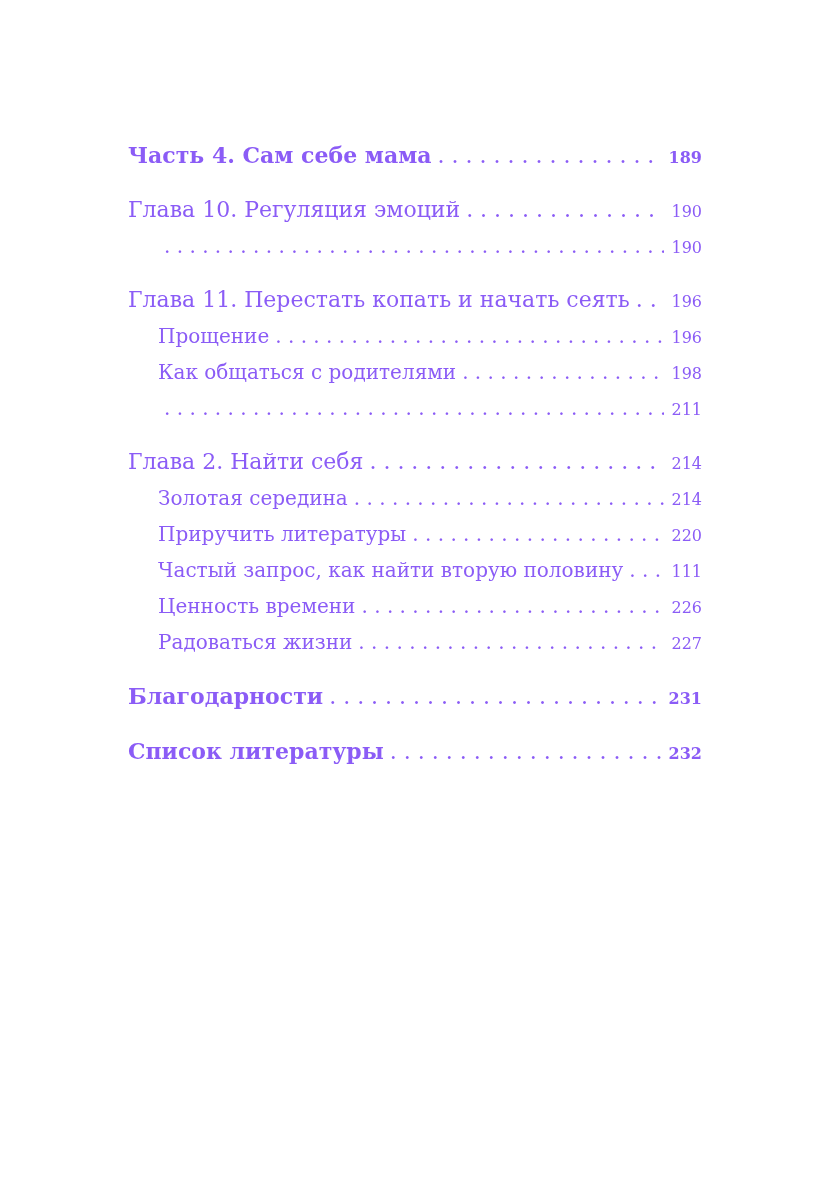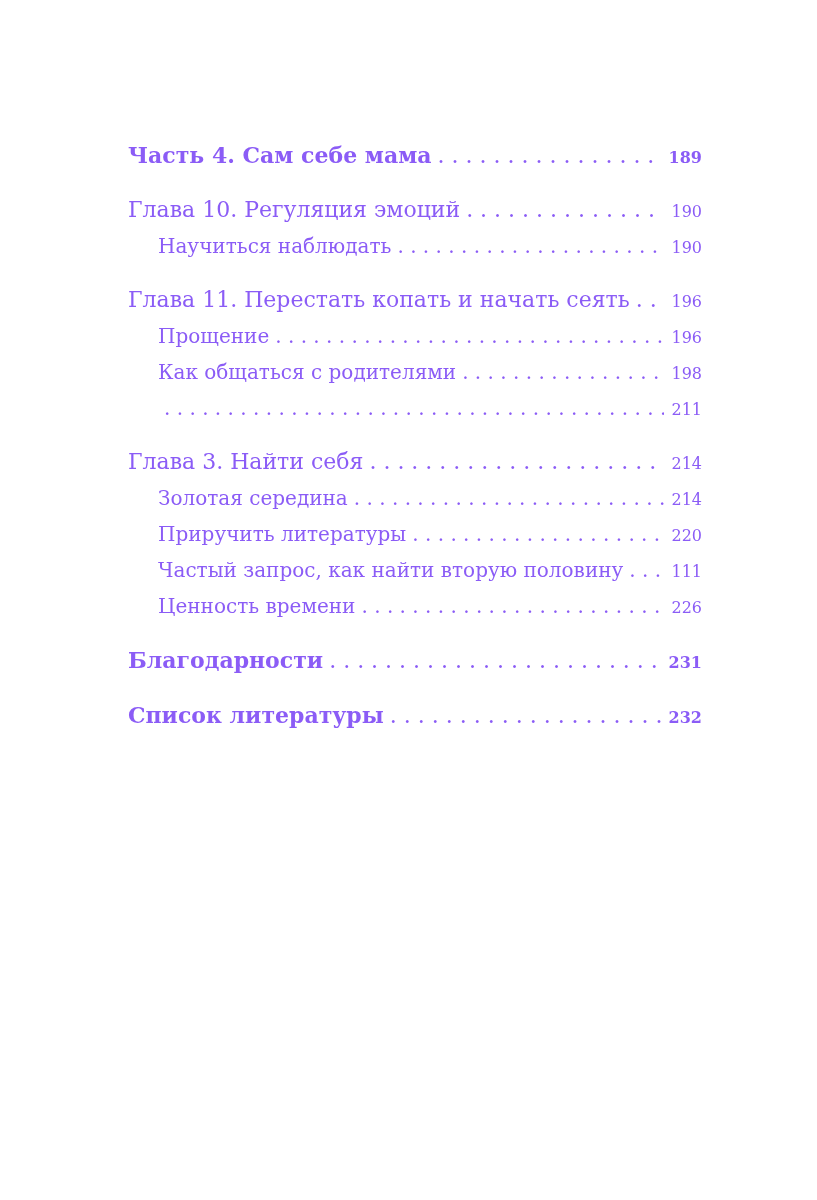--- a/index.html
+++ b/index.html
@@ -71,21 +71,20 @@
     <span class="toc-page">189</span>
   </div>
       </div>
       <div class="toc-group">
         <div class="toc-row">
     <span class="toc-label">Глава 10. Регуляция эмоций</span>
     <span class="toc-dots"></span>
     <span class="toc-page">190</span>
   </div>
         <div class="toc-row level-1">
-    <span class="toc-label">Научиться наблюдать</span>
     <span class="toc-dots"></span>
     <span class="toc-page">190</span>
   </div>
       </div>
       <div class="toc-group">
         <div class="toc-row">
     <span class="toc-label">Глава 11. Перестать копать и начать сеять</span>
     <span class="toc-dots"></span>
     <span class="toc-page">196</span>
   </div>
@@ -99,21 +98,21 @@
     <span class="toc-dots"></span>
     <span class="toc-page">198</span>
   </div>
         <div class="toc-row level-1">
     <span class="toc-dots"></span>
     <span class="toc-page">211</span>
   </div>
       </div>
       <div class="toc-group">
         <div class="toc-row">
-    <span class="toc-label">Глава 3. Найти себя</span>
+    <span class="toc-label">Глава 2. Найти себя</span>
     <span class="toc-dots"></span>
     <span class="toc-page">214</span>
   </div>
         <div class="toc-row level-1">
     <span class="toc-label">Золотая середина</span>
     <span class="toc-dots"></span>
     <span class="toc-page">214</span>
   </div>
         <div class="toc-row level-1">
     <span class="toc-label">Приручить литературы</span>
@@ -123,20 +122,25 @@
         <div class="toc-row level-1">
     <span class="toc-label">Частый запрос, как найти вторую половину</span>
     <span class="toc-dots"></span>
     <span class="toc-page">111</span>
   </div>
         <div class="toc-row level-1">
     <span class="toc-label">Ценность времени</span>
     <span class="toc-dots"></span>
     <span class="toc-page">226</span>
   </div>
+        <div class="toc-row level-1">
+    <span class="toc-label">Радоваться жизни</span>
+    <span class="toc-dots"></span>
+    <span class="toc-page">227</span>
+  </div>
       </div>
       <div class="toc-group">
         <div class="toc-row bold">
     <span class="toc-label">Благодарности</span>
     <span class="toc-dots"></span>
     <span class="toc-page">231</span>
   </div>
       </div>
       <div class="toc-group">
         <div class="toc-row bold">

